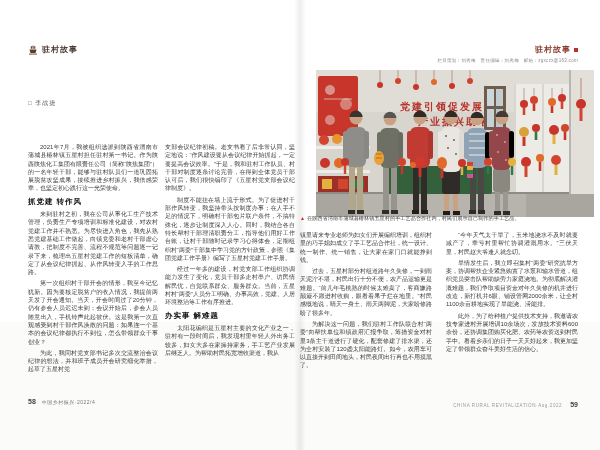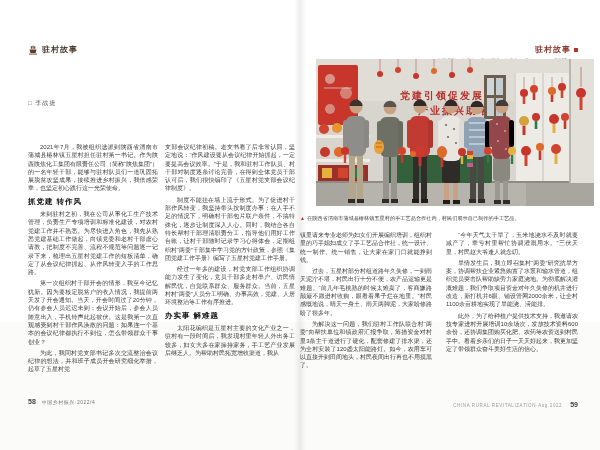--- a/index.html
+++ b/index.html
@@ -38,21 +38,21 @@
   .footer-l .pn{font-size:7px;font-weight:bold;color:#444;}
   .footer-l .ft{font-size:5px;color:#777;letter-spacing:0.5px;}
 
   
   .r-head{position:absolute;right:22px;top:44px;text-align:right;}
   .r-head .line1{display:flex;justify-content:flex-end;align-items:center;gap:3px;}
   .r-head .line1 .txt{font-size:8px;font-weight:bold;color:#8c3b2e;letter-spacing:1px;}
   .r-head .sq{width:4px;height:4px;background:#b83225;}
   .r-head .meta{margin-top:3px;font-size:4.5px;color:#8a8a8a;letter-spacing:0.3px;}
 
-  .photo{position:absolute;left:300px;top:59px;width:278px;height:147px;overflow:hidden;padding-left:16px;}
+  .photo{position:absolute;left:300px;top:70px;width:278px;height:147px;overflow:hidden;padding-left:16px;}
 
   .caption{position:absolute;left:300px;top:215px;width:278px;font-size:5.2px;line-height:7px;color:#474747;}
   .caption .mark{color:#b83225;margin-right:2px;font-size:5px;}
 
   .rcol{
     position:absolute;top:231px;width:132px;height:162px;overflow:hidden;
     font-size:6px;line-height:8.3px;color:#3b3b3b;text-align:justify;
   }
   .rcol p{margin:0 0 3px 0;text-indent:2em;}
   .rcol p.noindent{text-indent:0;}

